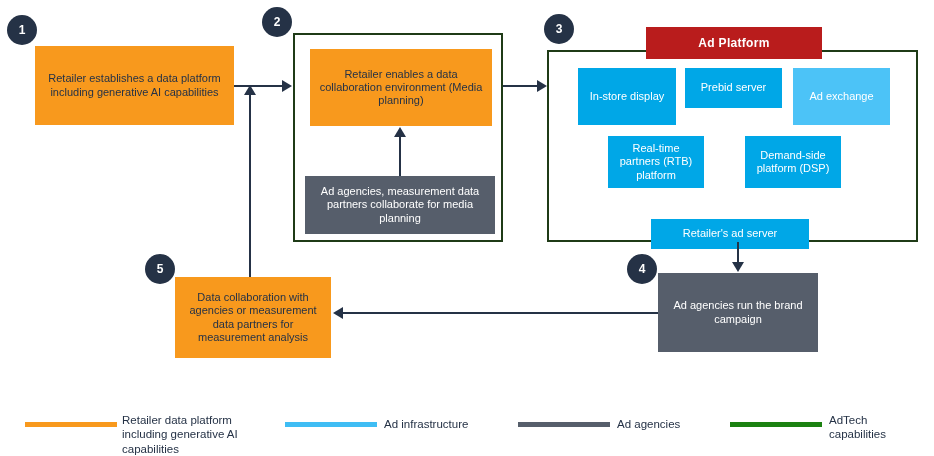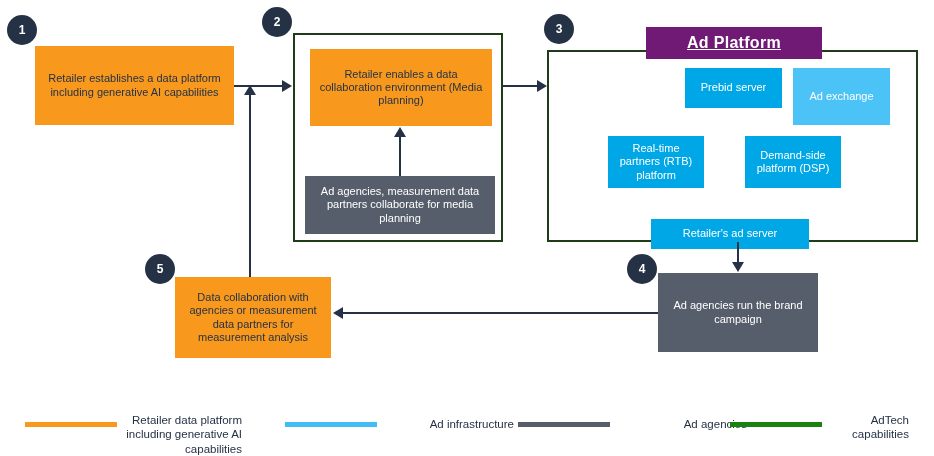--- a/index.html
+++ b/index.html
@@ -56,26 +56,25 @@
     background: #00a7e7;
     color: #ffffff;
     font-size: 11px;
   }
   .node-blue-light {
     background: #4cc3f7;
     color: #ffffff;
     font-size: 11px;
   }
   .node-green-header {
-    background: #701a75;
-    color: #ffffff;
-    font-size: 16px;
+    background: #b91c1c;
+    color: #ffffff;
+    font-size: 12px;
     font-weight: bold;
     letter-spacing: 0.3px;
-    text-decoration: underline;
   }
 
   
   .group-box {
     border: 2px solid #1f3b17;
     background: transparent;
   }
 
   
   .line-h {
@@ -110,21 +109,20 @@
 
   
   .legend-swatch {
     height: 5px;
     width: 92px;
   }
   .legend-label {
     font-size: 11.5px;
     color: #253246;
     line-height: 1.25;
-    text-align: right;
   }
 </style>
 </head>
 <body>
 
 <div id="canvas">
 
   <div class="abs step-circle" style="left:7px; top:15px;">
     <span>1</span>
   </div>
@@ -159,20 +157,23 @@
   <div class="abs step-circle" style="left:544px; top:14px;">
     <span>3</span>
   </div>
 
   <div class="abs group-box" style="left:547px; top:50px; width:371px; height:192px;"></div>
 
   <div class="abs node node-green-header" style="left:646px; top:27px; width:176px; height:32px;">
     <span>Ad Platform</span>
   </div>
 
+  <div class="abs node node-blue" style="left:578px; top:68px; width:98px; height:57px;">
+    <span>In-store display</span>
+  </div>
 
   <div class="abs node node-blue" style="left:685px; top:68px; width:97px; height:40px;">
     <span>Prebid server</span>
   </div>
 
   <div class="abs node node-blue-light" style="left:793px; top:68px; width:97px; height:57px;">
     <span>Ad exchange</span>
   </div>
 
   <div class="abs node node-blue" style="left:608px; top:136px; width:96px; height:52px;">

